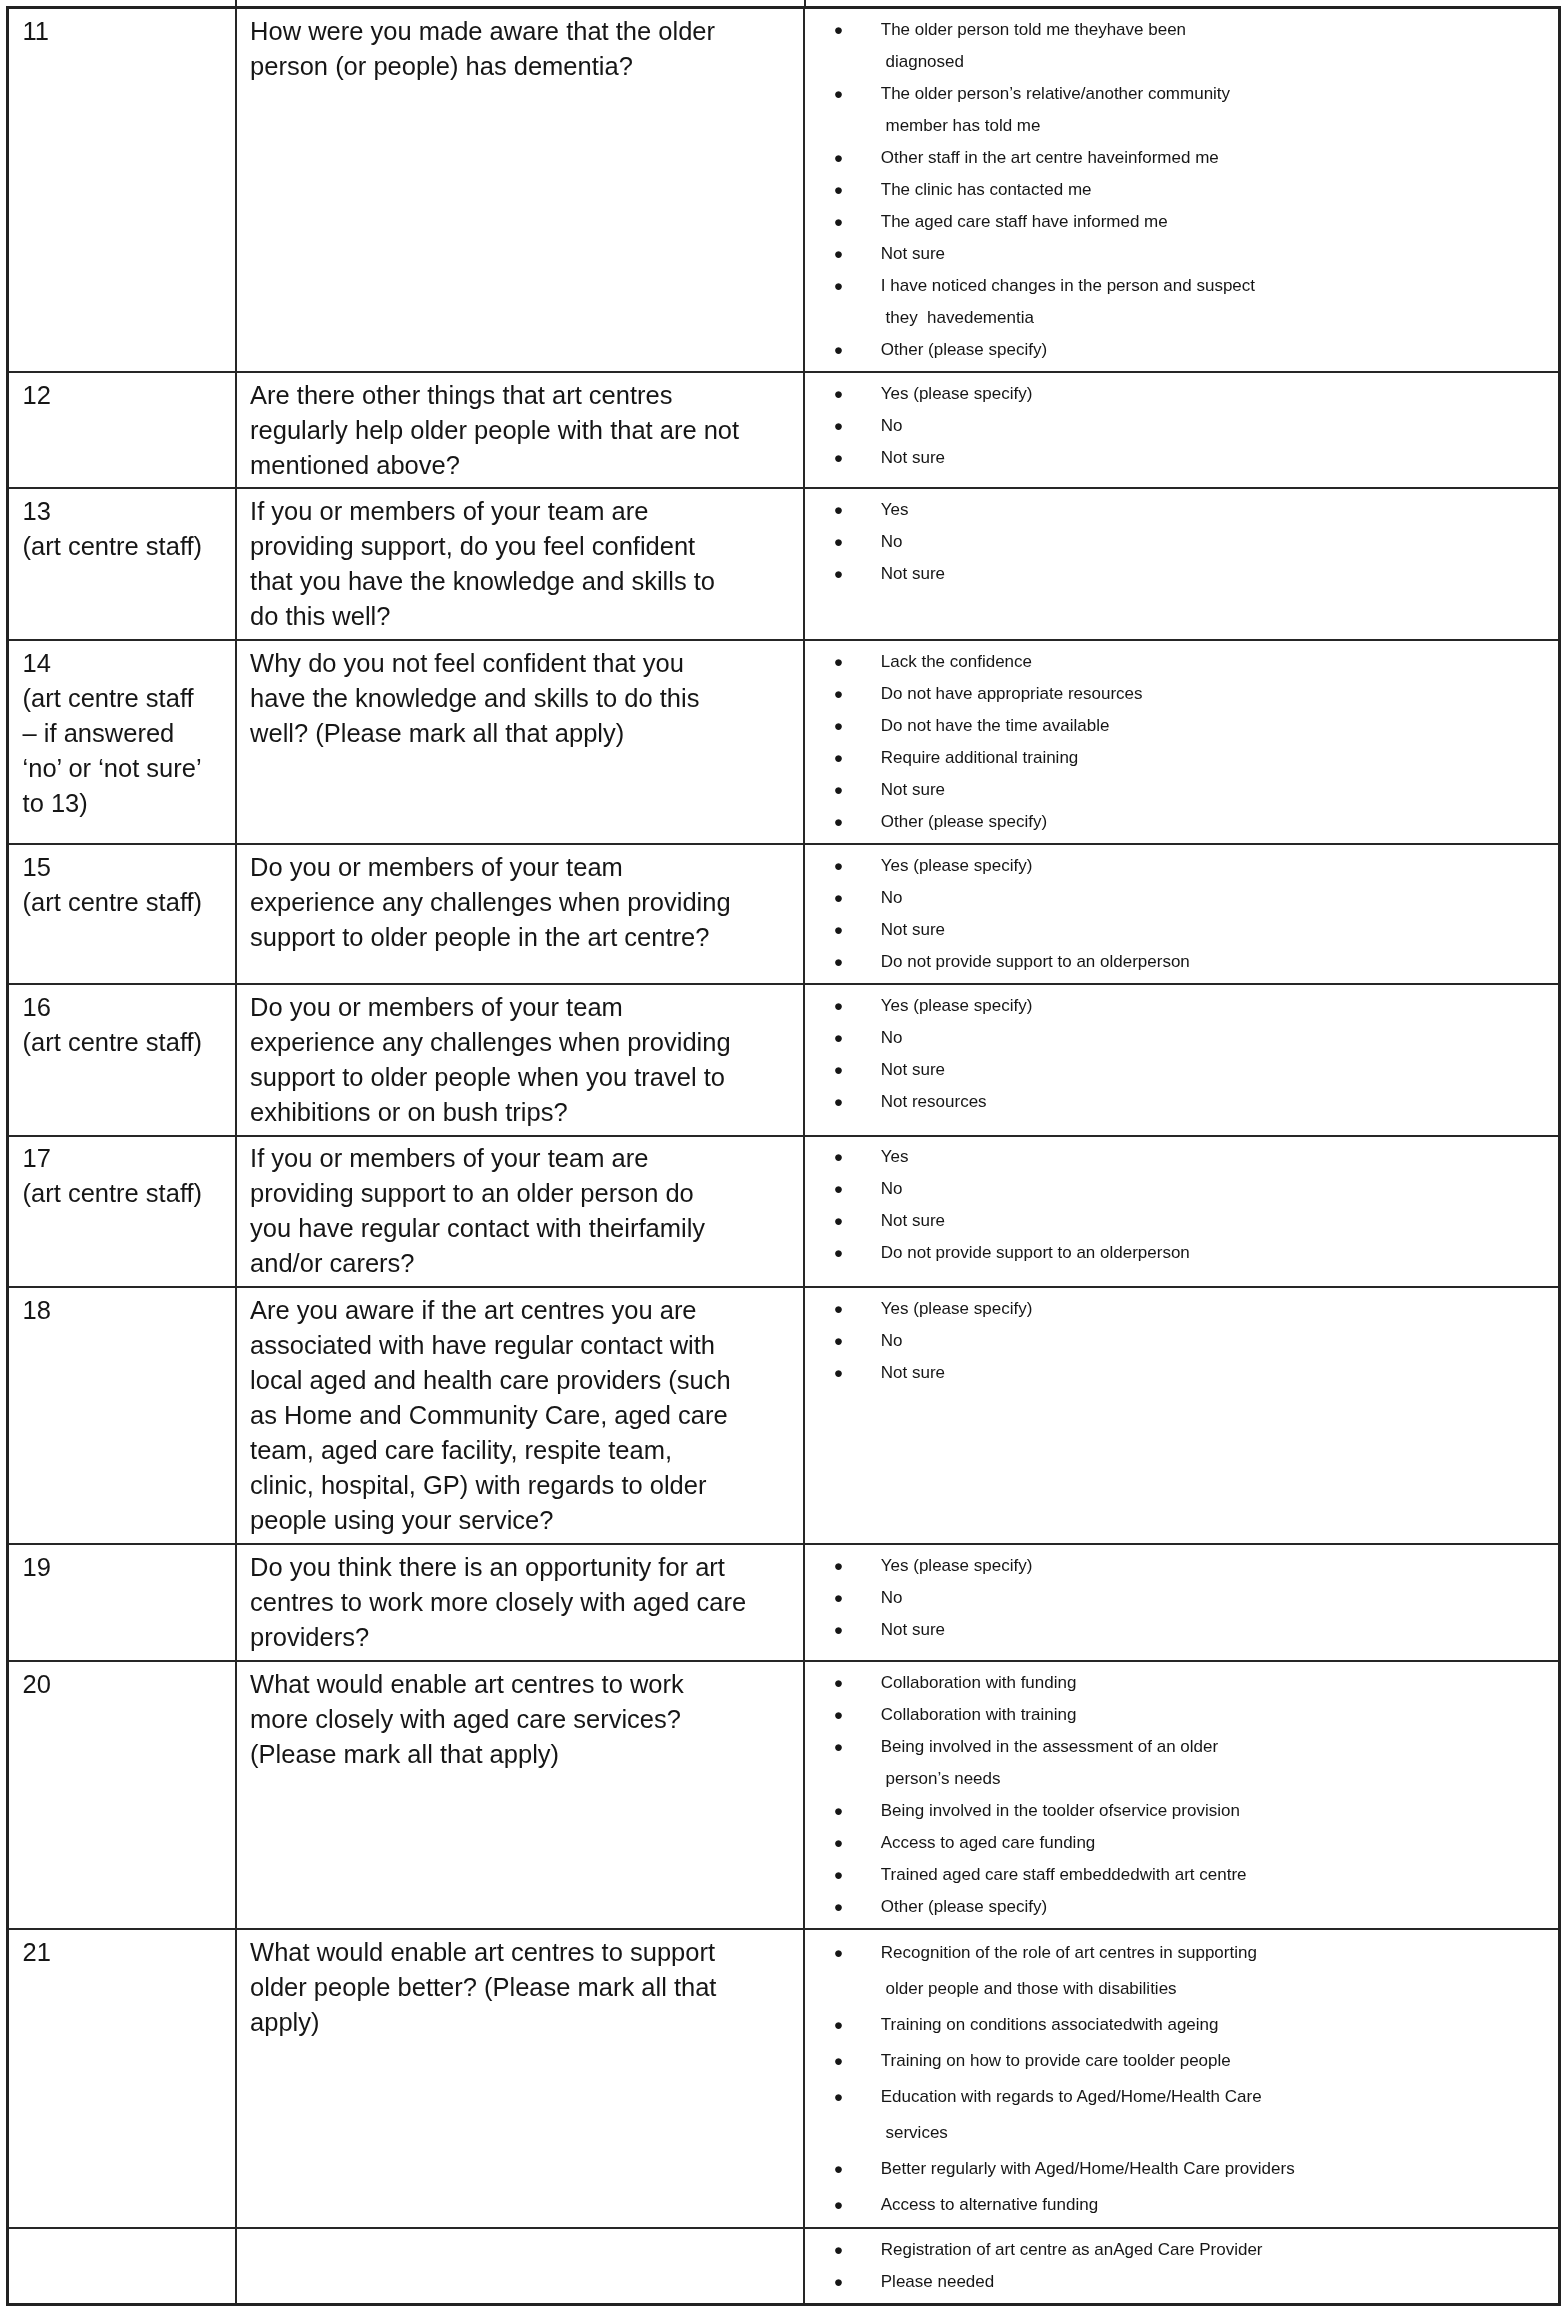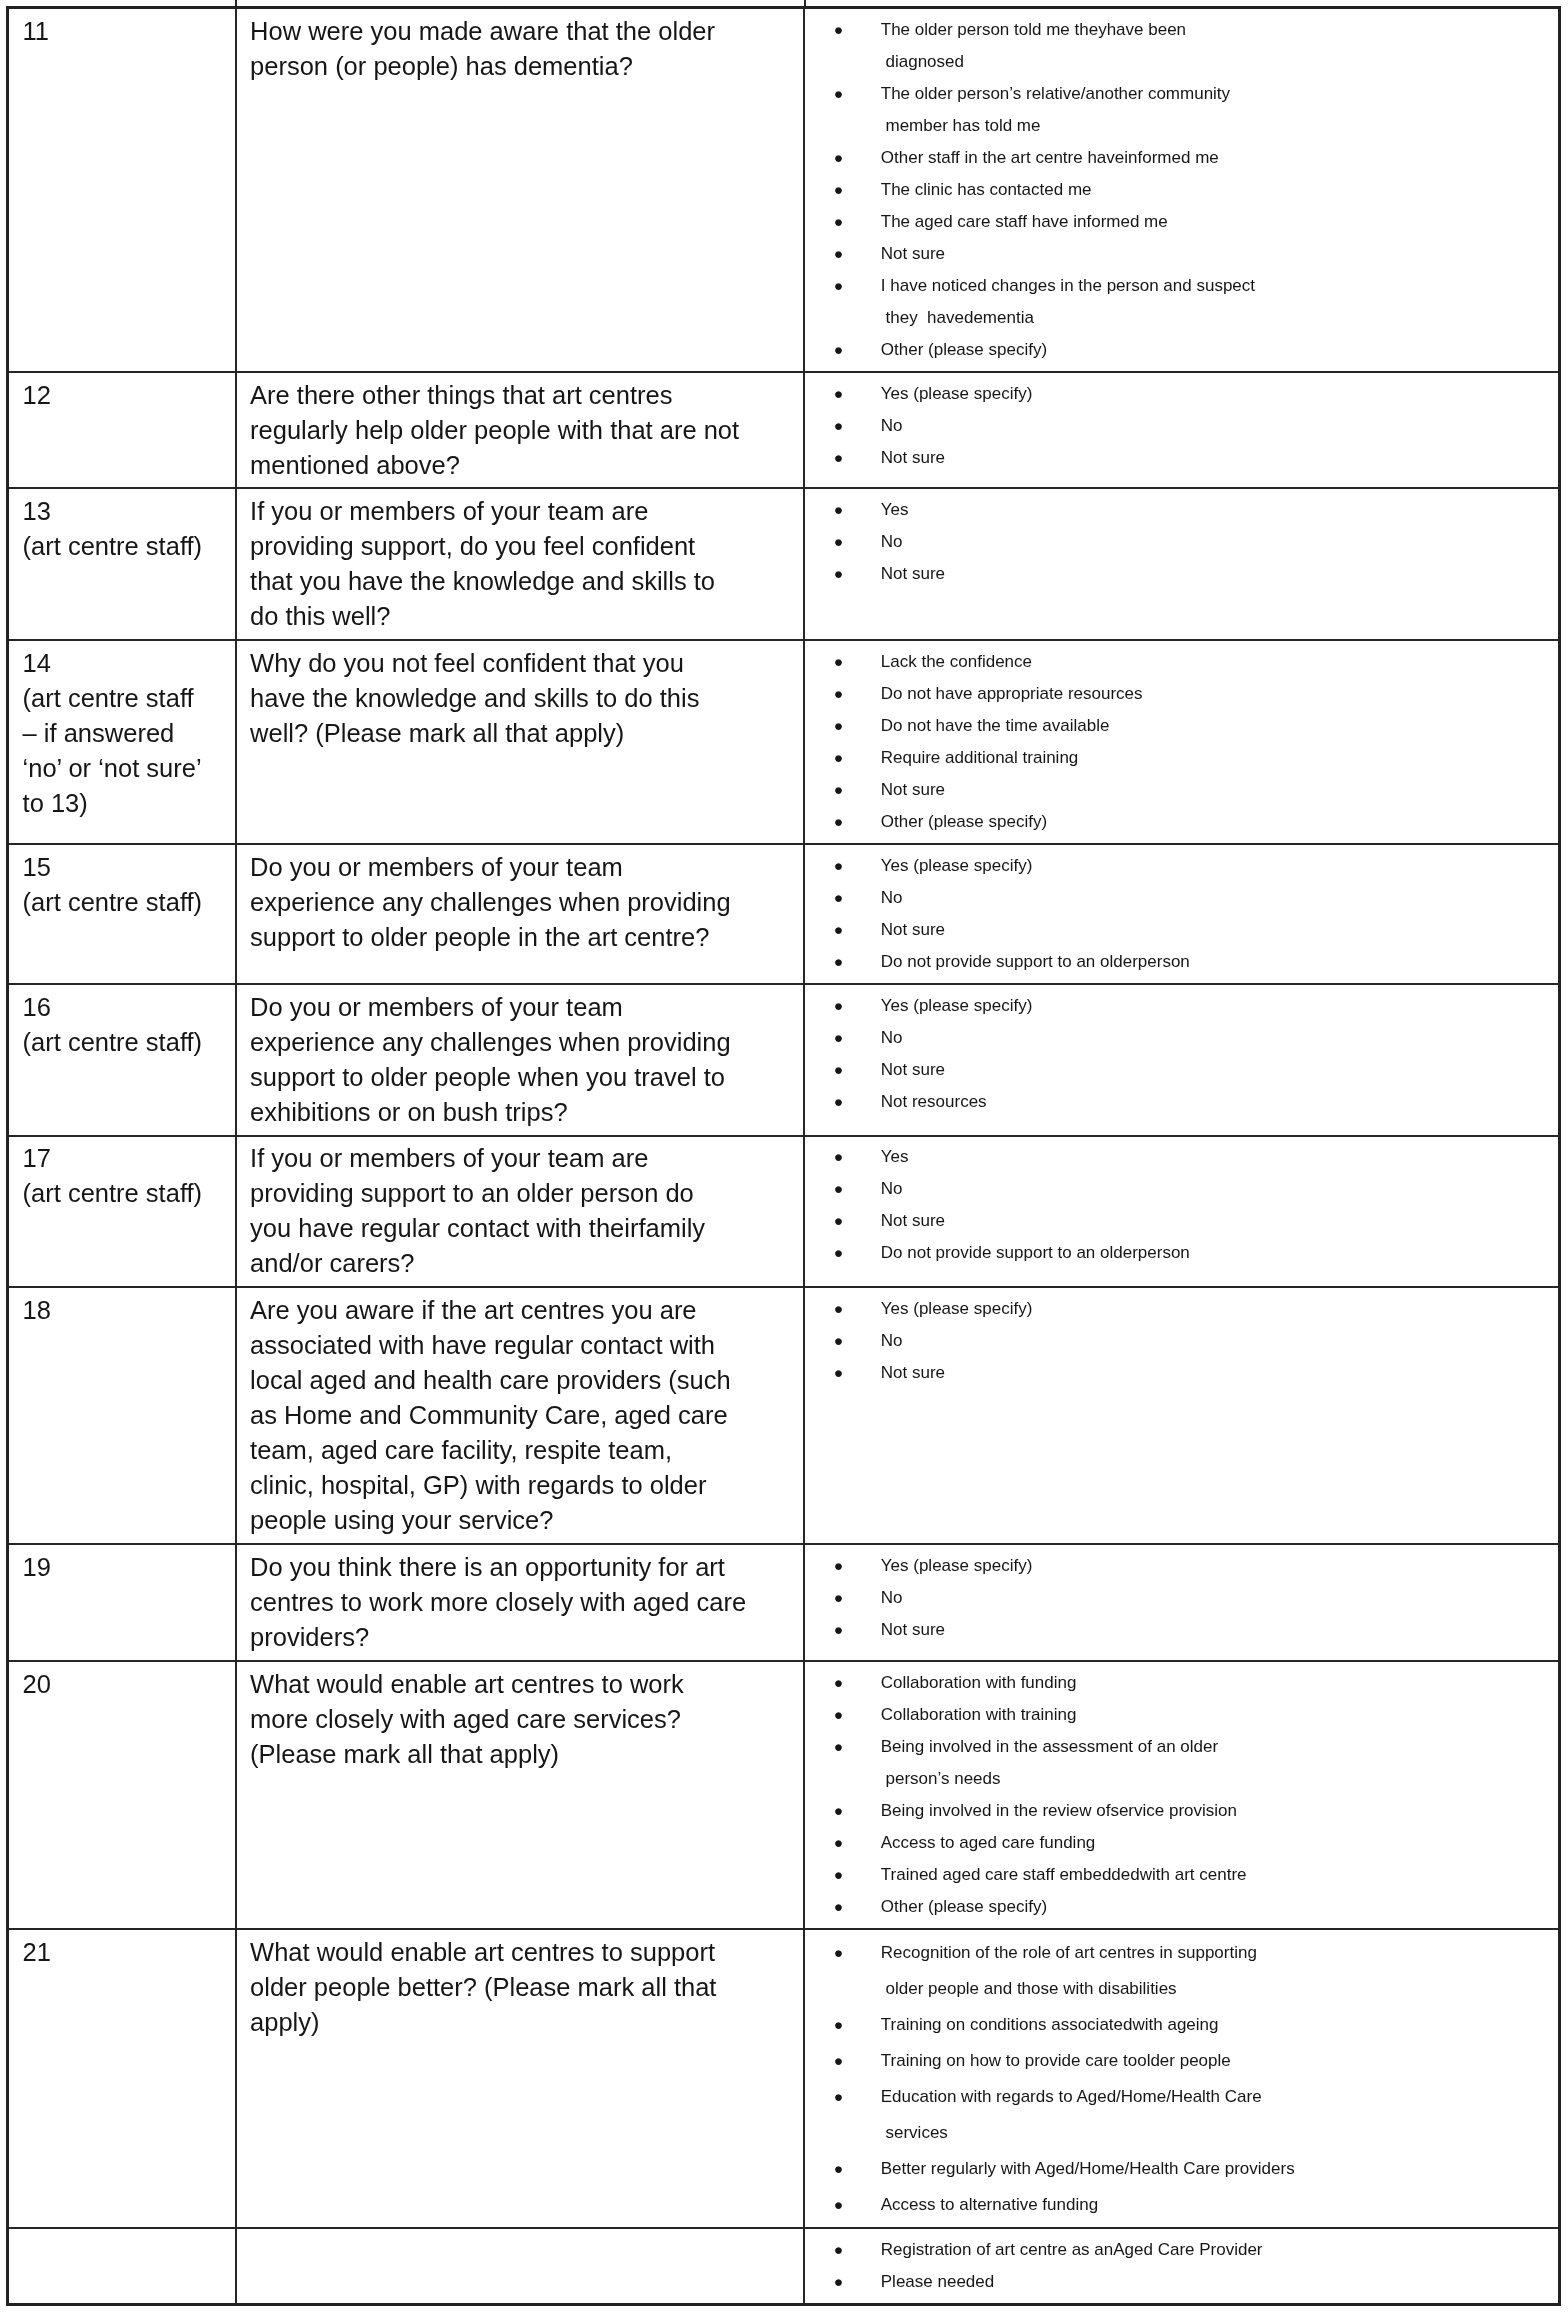--- a/index.html
+++ b/index.html
@@ -449,21 +449,21 @@
   </li>
 
   <li>
     <span class="bullet">●</span>
     <span class="opt-text">Being involved in the assessment of an older
  person’s needs</span>
   </li>
 
   <li>
     <span class="bullet">●</span>
-    <span class="opt-text">Being involved in the review ofservice provision</span>
+    <span class="opt-text">Being involved in the toolder ofservice provision</span>
   </li>
 
   <li>
     <span class="bullet">●</span>
     <span class="opt-text">Access to aged care funding</span>
   </li>
 
   <li>
     <span class="bullet">●</span>
     <span class="opt-text">Trained aged care staff embeddedwith art centre</span>

